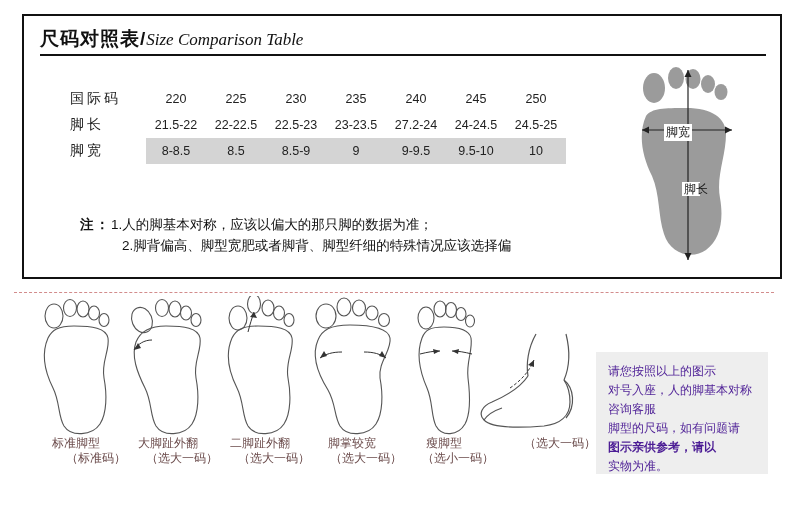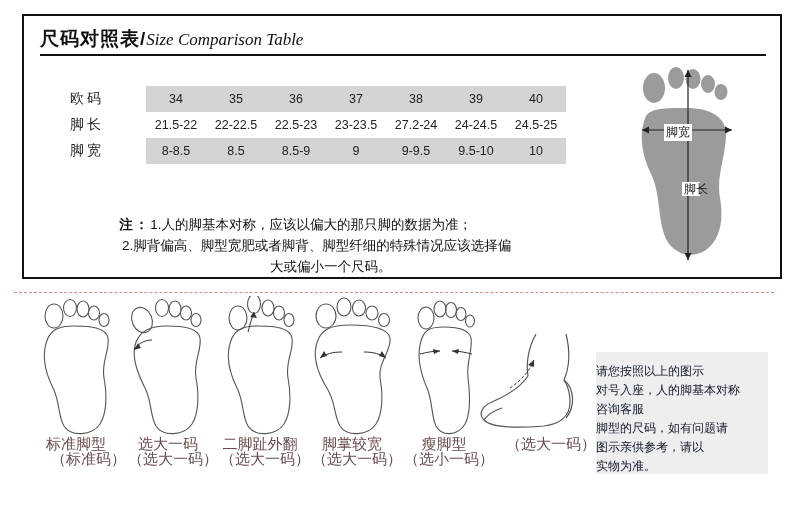--- a/index.html
+++ b/index.html
@@ -103,21 +103,20 @@
     line-height: 21px;
     color: #111;
   }
   .notes .note-label {
     font-weight: bold;
     letter-spacing: 2px;
   }
   .note-line {
     display: block;
     white-space: nowrap;
-    text-align: center;
   }
   .note-indent {
     padding-left: 42px;
   }
   .note-indent2 {
     padding-left: 70px;
   }
 
   
   .foot-diagram {
@@ -159,67 +158,67 @@
   .foot-item {
     position: absolute;
     top: 0;
     width: 100px;
     text-align: center;
   }
   .foot-item .art {
     height: 140px;
   }
   .foot-item .cap {
-    font-size: 15px;
+    font-size: 12px;
     line-height: 15px;
     color: #6a4a4a;
     white-space: nowrap;
   }
   .foot-item .cap2 { color: #6a4a4a; text-align: right; }
 
   
   .info-box {
     position: absolute;
     left: 596px;
     top: 352px;
     width: 172px;
     height: 122px;
     background: #eeeeee;
-    color: #0f172a;
+    color: #4c1d95;
     font-size: 12px;
     line-height: 19px;
-    padding: 10px 0;
+    padding: 10px 12px;
     box-sizing: border-box;
   }
   .info-box p { margin: 0; }
-  .info-box .indent { text-indent: 0; }
+  .info-box .indent { text-indent: 0; font-weight: bold; }
 </style>
 </head>
 <body>
 
 <div class="page">
 
   <div class="top-box">
 
     <div class="title-row">
       <span class="title-cn">尺码对照表/</span><span class="title-en">Size Comparison Table</span>
     </div>
     <div class="title-underline"></div>
 
     <table class="size-table">
       <tbody>
-        <tr class="shaded">
-          <td class="rowhead">欧码</td>
-          <td>34</td>
-          <td>35</td>
-          <td>36</td>
-          <td>37</td>
-          <td>38</td>
-          <td>39</td>
-          <td>40</td>
+        <tr class="plain">
+          <td class="rowhead">国际码</td>
+          <td>220</td>
+          <td>225</td>
+          <td>230</td>
+          <td>235</td>
+          <td>240</td>
+          <td>245</td>
+          <td>250</td>
         </tr>
         <tr class="plain">
           <td class="rowhead">脚长</td>
           <td>21.5-22</td>
           <td>22-22.5</td>
           <td>22.5-23</td>
           <td>23-23.5</td>
           <td>27.2-24</td>
           <td>24-24.5</td>
           <td>24.5-25</td>
@@ -235,21 +234,20 @@
           <td>10</td>
         </tr>
       </tbody>
     </table>
 
     <div class="notes">
       <span class="note-line">
         <span class="note-label">注：</span><span>1.人的脚基本对称，应该以偏大的那只脚的数据为准；</span>
       </span>
       <span class="note-line note-indent">2.脚背偏高、脚型宽肥或者脚背、脚型纤细的特殊情况应该选择偏</span>
-      <span class="note-line note-indent2">大或偏小一个尺码。</span>
     </div>
 
     <div class="foot-diagram">
       <svg width="150" height="210" viewBox="0 0 150 210">
 
         <ellipse cx="34" cy="24" rx="11" ry="15" fill="#9b9b9b"></ellipse>
         <ellipse cx="56" cy="14" rx="8" ry="11" fill="#9b9b9b"></ellipse>
         <ellipse cx="73" cy="15" rx="7.5" ry="10" fill="#9b9b9b"></ellipse>
         <ellipse cx="88" cy="20" rx="7" ry="9" fill="#9b9b9b"></ellipse>
         <ellipse cx="101" cy="28" rx="6.5" ry="8" fill="#9b9b9b"></ellipse>
@@ -300,21 +298,21 @@
             <ellipse cx="64" cy="17" rx="5.5" ry="7"></ellipse>
             <ellipse cx="74" cy="24" rx="5" ry="6.5"></ellipse>
             <path d="M14 46 C9 60, 15 76, 23 92 C30 106, 28 120, 34 130 C41 141, 62 140, 70 128 C77 117, 77 98, 74 82 C71 66, 80 54, 78 42 C76 32, 62 30, 44 30 C28 30, 18 36, 14 46 Z"></path>
           </g>
           <g stroke="#333" stroke-width="1" fill="none">
             <path d="M30 44 C22 44, 16 48, 12 54"></path>
             <polygon points="12,54 19,52 16,47" fill="#333" stroke="none"></polygon>
           </g>
         </svg>
       </div>
-      <div class="cap">选大一码</div>
+      <div class="cap">大脚趾外翻</div>
       <div class="cap cap2">（选大一码）</div>
     </div>
 
     <div class="foot-item" style="left:184px;">
       <div class="art">
         <svg width="92" height="140" viewBox="0 0 92 140">
           <g fill="none" stroke="#555" stroke-width="1.1">
             <ellipse cx="24" cy="22" rx="9" ry="12"></ellipse>
             <ellipse cx="40" cy="8" rx="6.5" ry="9.5"></ellipse>
             <ellipse cx="54" cy="12" rx="6" ry="8"></ellipse>

